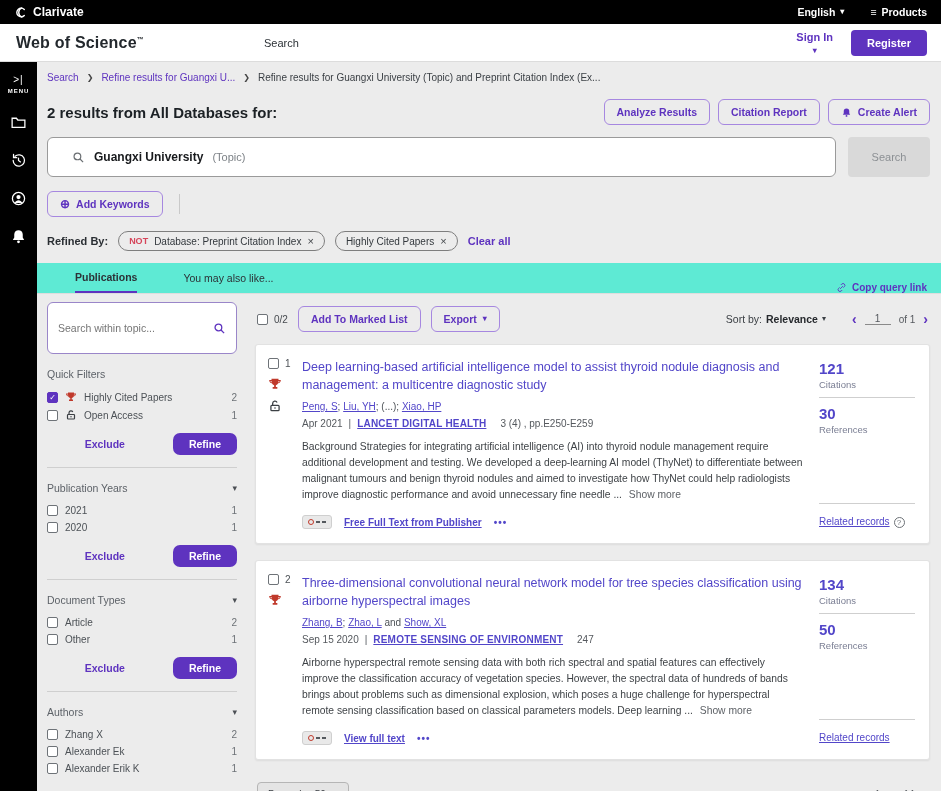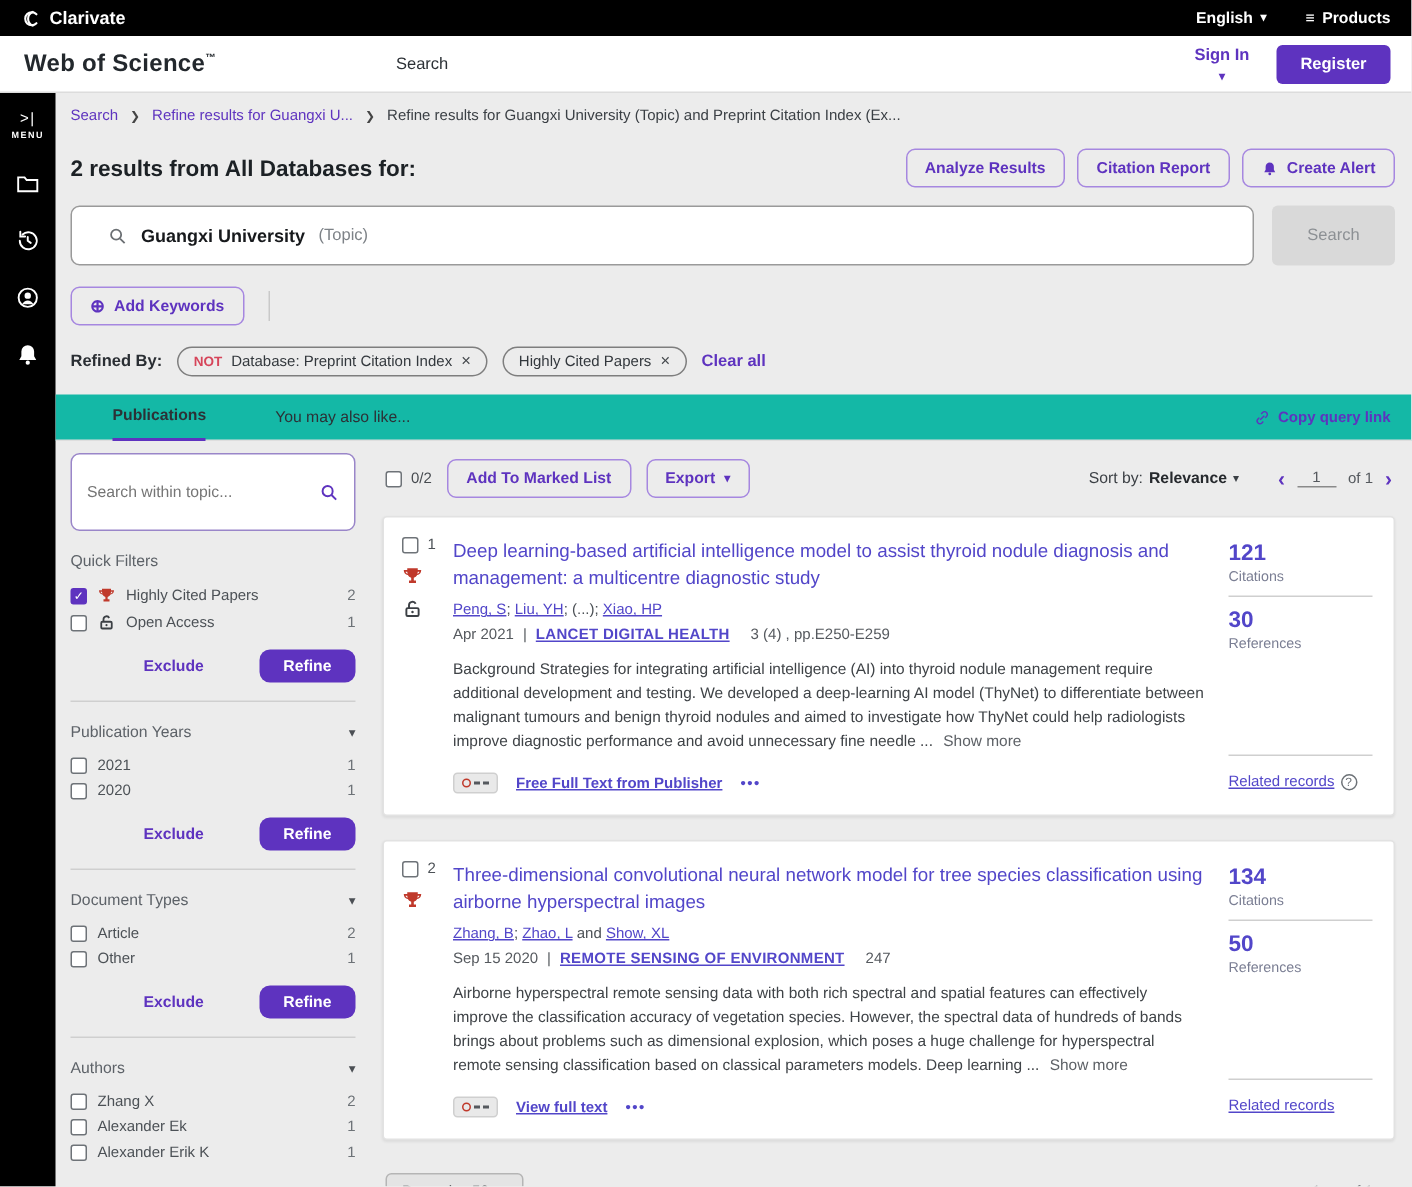--- a/index.html
+++ b/index.html
@@ -74,21 +74,21 @@
   .kw-div{ width:1px; height:20px; background:#c9c9c9; margin-left:16px; }
 
   .refined{ display:flex; align-items:center; gap:10px; padding:10px 11px 12px 10px; }
   .refined-label{ font-size:11px; font-weight:bold; color:#2a2e33; }
   .chip{ display:flex; align-items:center; gap:6px; border:1px solid #7e7e7e; border-radius:999px; padding:3px 10px; font-size:10px; color:#33383d; background:transparent; cursor:default; }
   .chip .not{ color:var(--not-red); font-weight:bold; font-size:9px; }
   .chip .x{ font-size:11px; color:#44484c; cursor:pointer; }
   .clear-all{ color:var(--purple); font-size:11px; font-weight:bold; cursor:pointer; }
 
   
-  .tabs-strip{ background:#14b8a6; border-bottom:1px solid #dedede; height:31px; display:flex; align-items:center; padding:0 14px 0 38px; }
+  .tabs-strip{ background:#5eead4; border-bottom:1px solid #dedede; height:31px; display:flex; align-items:flex-end; padding:0 14px 0 38px; }
   .tab{ font-size:10.5px; color:#2c3136; margin-right:46px; cursor:pointer; height:31px; display:flex; align-items:center; }
   .tab.active{ font-weight:bold; border-bottom:2px solid var(--purple); }
   .copy-link{ margin-left:auto; color:var(--purple); font-size:10px; font-weight:bold; display:flex; align-items:center; gap:5px; cursor:pointer; }
   .copy-link svg{ width:11px; height:11px; }
 
   
   .content{ flex:1; display:flex; padding:8px 11px 0 10px; gap:18px; overflow:hidden; }
 
   
   .refine{ width:190px; flex:0 0 190px; }
@@ -99,21 +99,21 @@
   .sec-title{ font-size:10.5px; color:#5d6268; padding:14px 0 8px; display:flex; align-items:center; }
   .sec-title .chev{ margin-left:auto; color:#4b4f54; font-size:9px; cursor:pointer; }
   .f-row{ display:flex; align-items:center; gap:7px; padding:3px 0; font-size:10px; color:#4c5156; cursor:pointer; }
   .cb{ width:11px; height:11px; border:1.5px solid #6e7378; border-radius:2px; background:#fff; flex:0 0 11px; display:flex; align-items:center; justify-content:center; }
   .cb.checked{ background:var(--purple); border-color:var(--purple); color:#fff; font-size:8px; }
   .f-ic{ width:12px; height:12px; flex:0 0 12px; }
   .f-ic svg{ width:100%; height:100%; }
   .f-ic.trophy{ color:var(--red); }
   .f-ic.lock{ color:#3c4045; }
   .f-count{ margin-left:auto; color:#6d7277; }
-  .act-row{ display:flex; justify-content:flex-end; align-items:center; gap:3px; padding:9px 0 12px; }
+  .act-row{ display:flex; justify-content:flex-end; align-items:center; gap:14px; padding:9px 0 12px; }
   .excl{ color:var(--purple); font-size:10.5px; font-weight:bold; cursor:pointer; }
   .refine-btn{ background:var(--purple); color:#fff; border:none; border-radius:7px; font-size:10.5px; font-weight:bold; padding:5px 16px; cursor:pointer; font-family:"Liberation Sans",sans-serif;margin-left:34px; }
   .sec-div{ border-top:1px solid var(--line); }
 
   
   .results{ flex:1; display:flex; flex-direction:column; }
   .r-toolbar{ display:flex; align-items:center; padding:4px 2px 12px; }
   .sel-count{ display:flex; align-items:center; gap:6px; font-size:10px; color:#464a4f; }
   .r-toolbar .obtn{ padding:6px 12px; margin-left:10px; }
   .sort{ margin-left:auto; font-size:10.5px; color:#3c4045; display:flex; align-items:center; gap:4px; cursor:pointer; }

